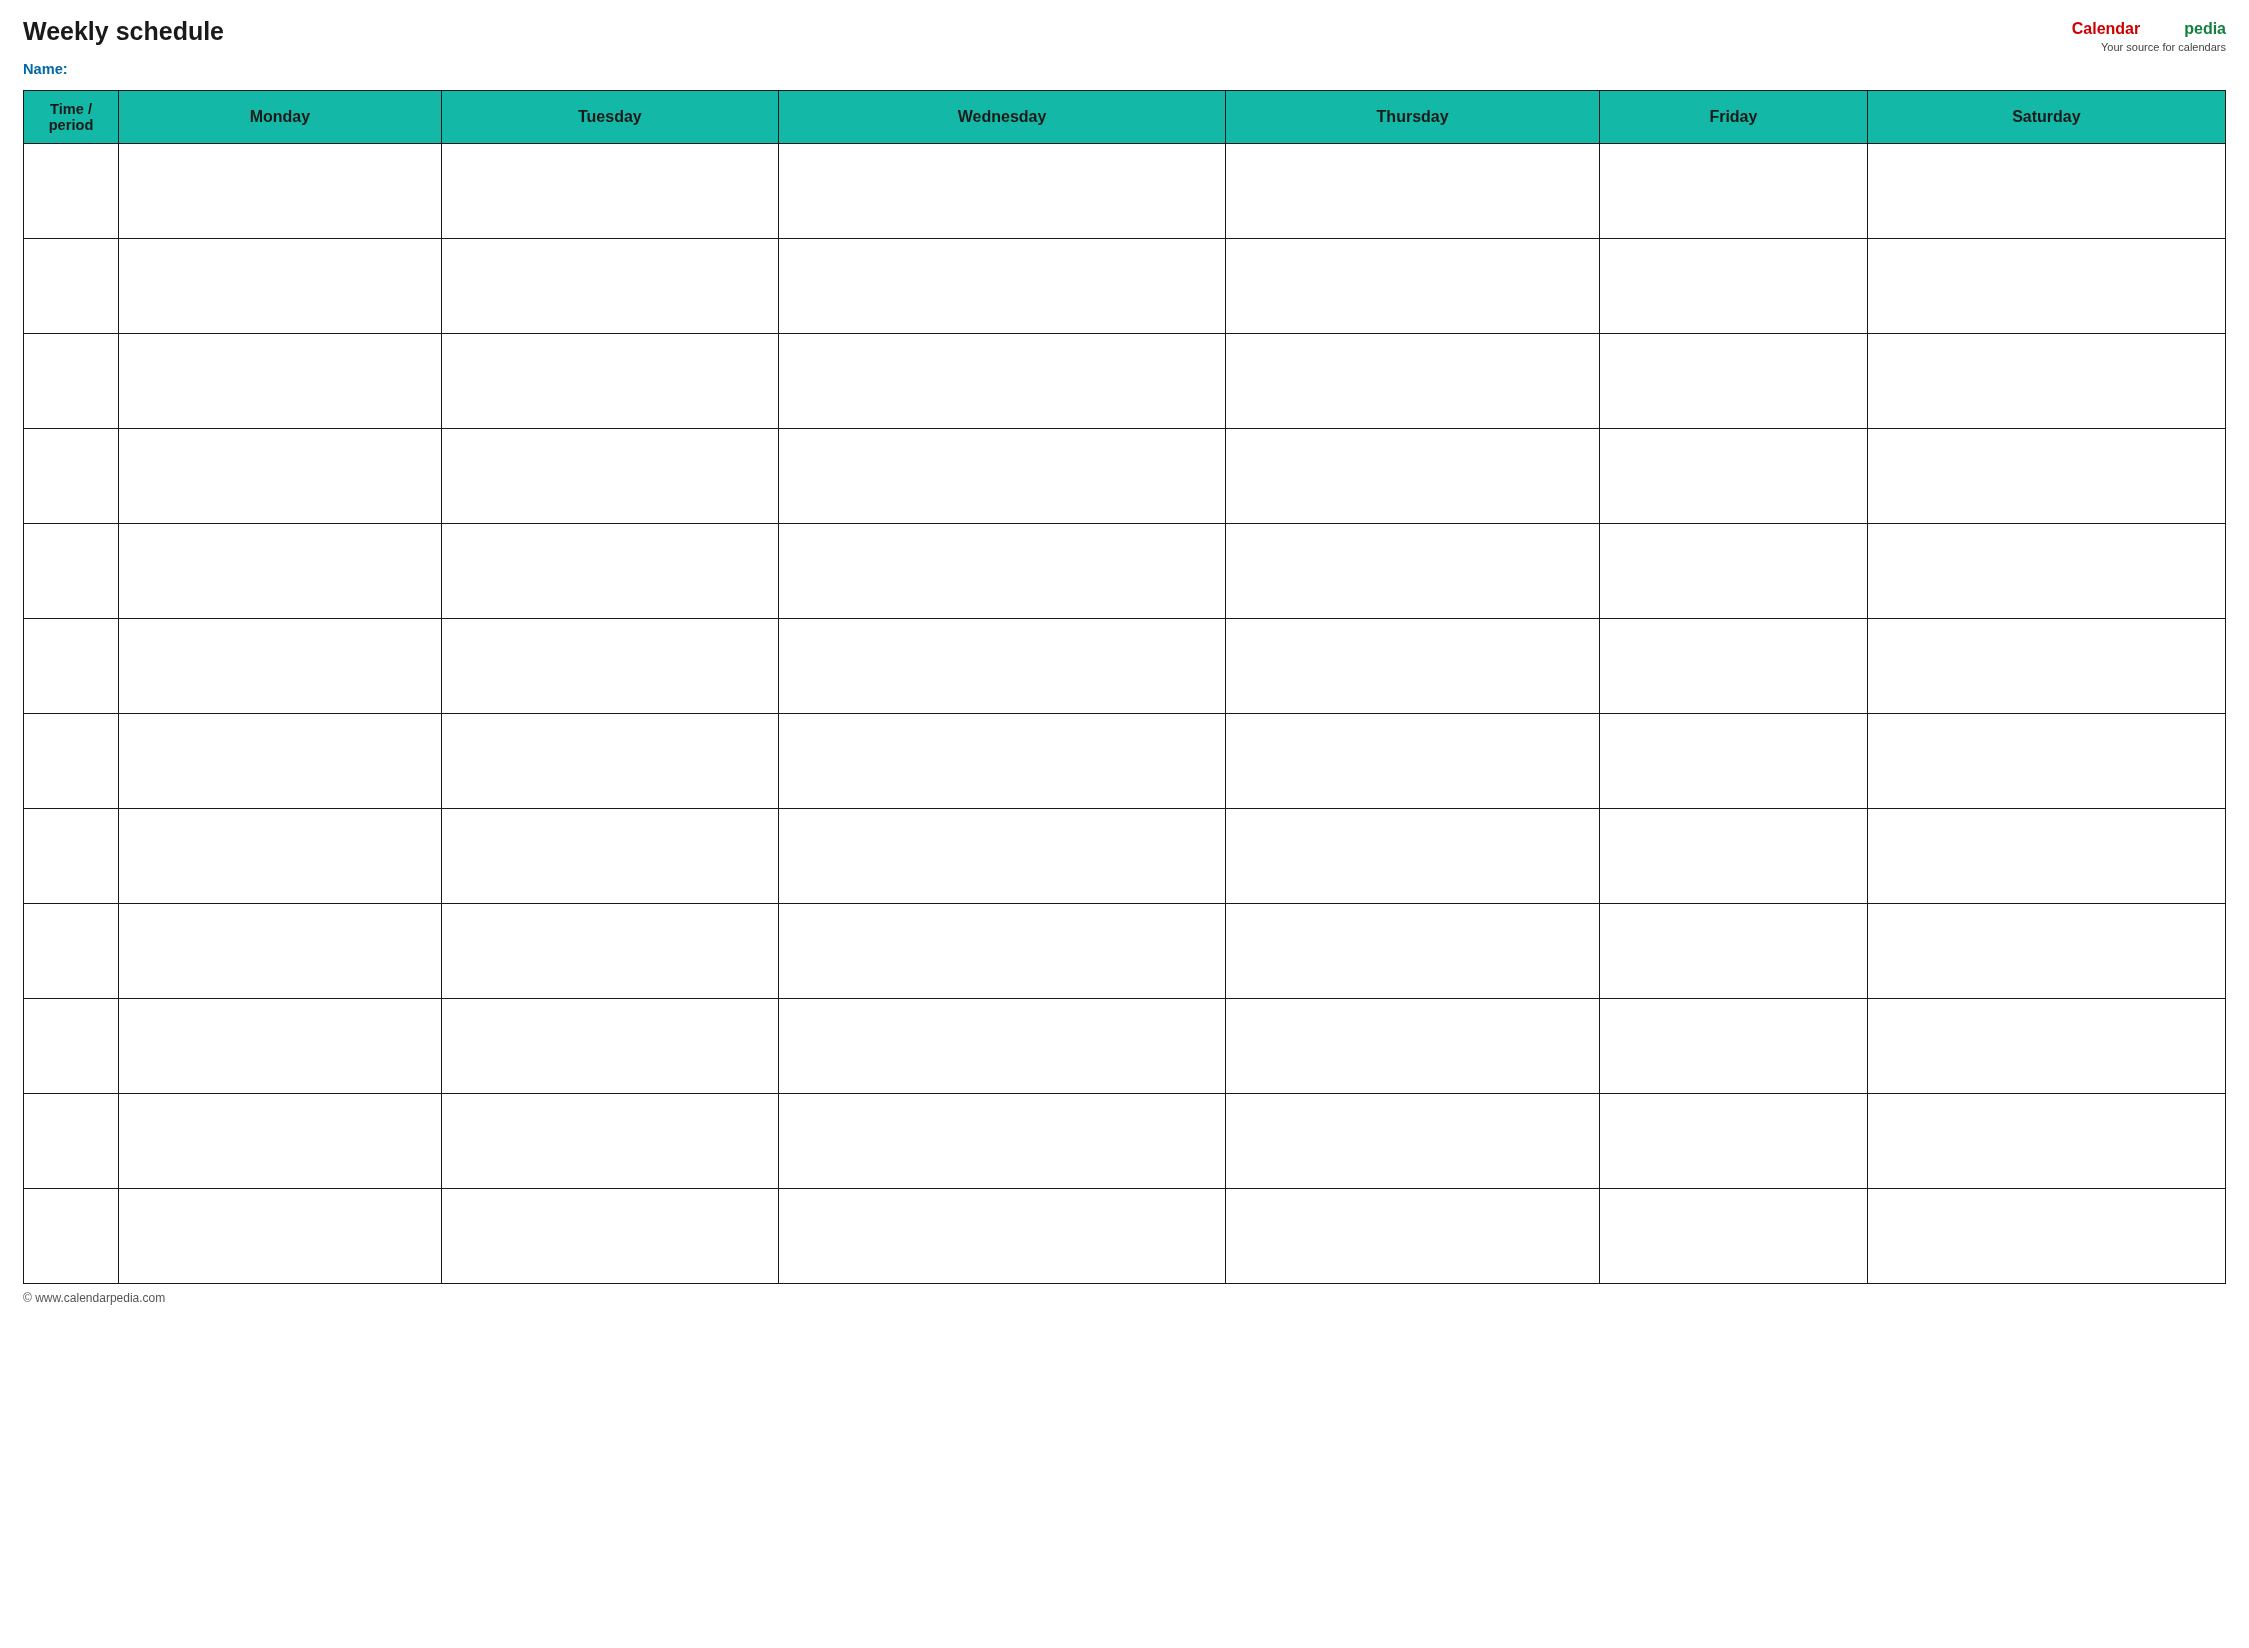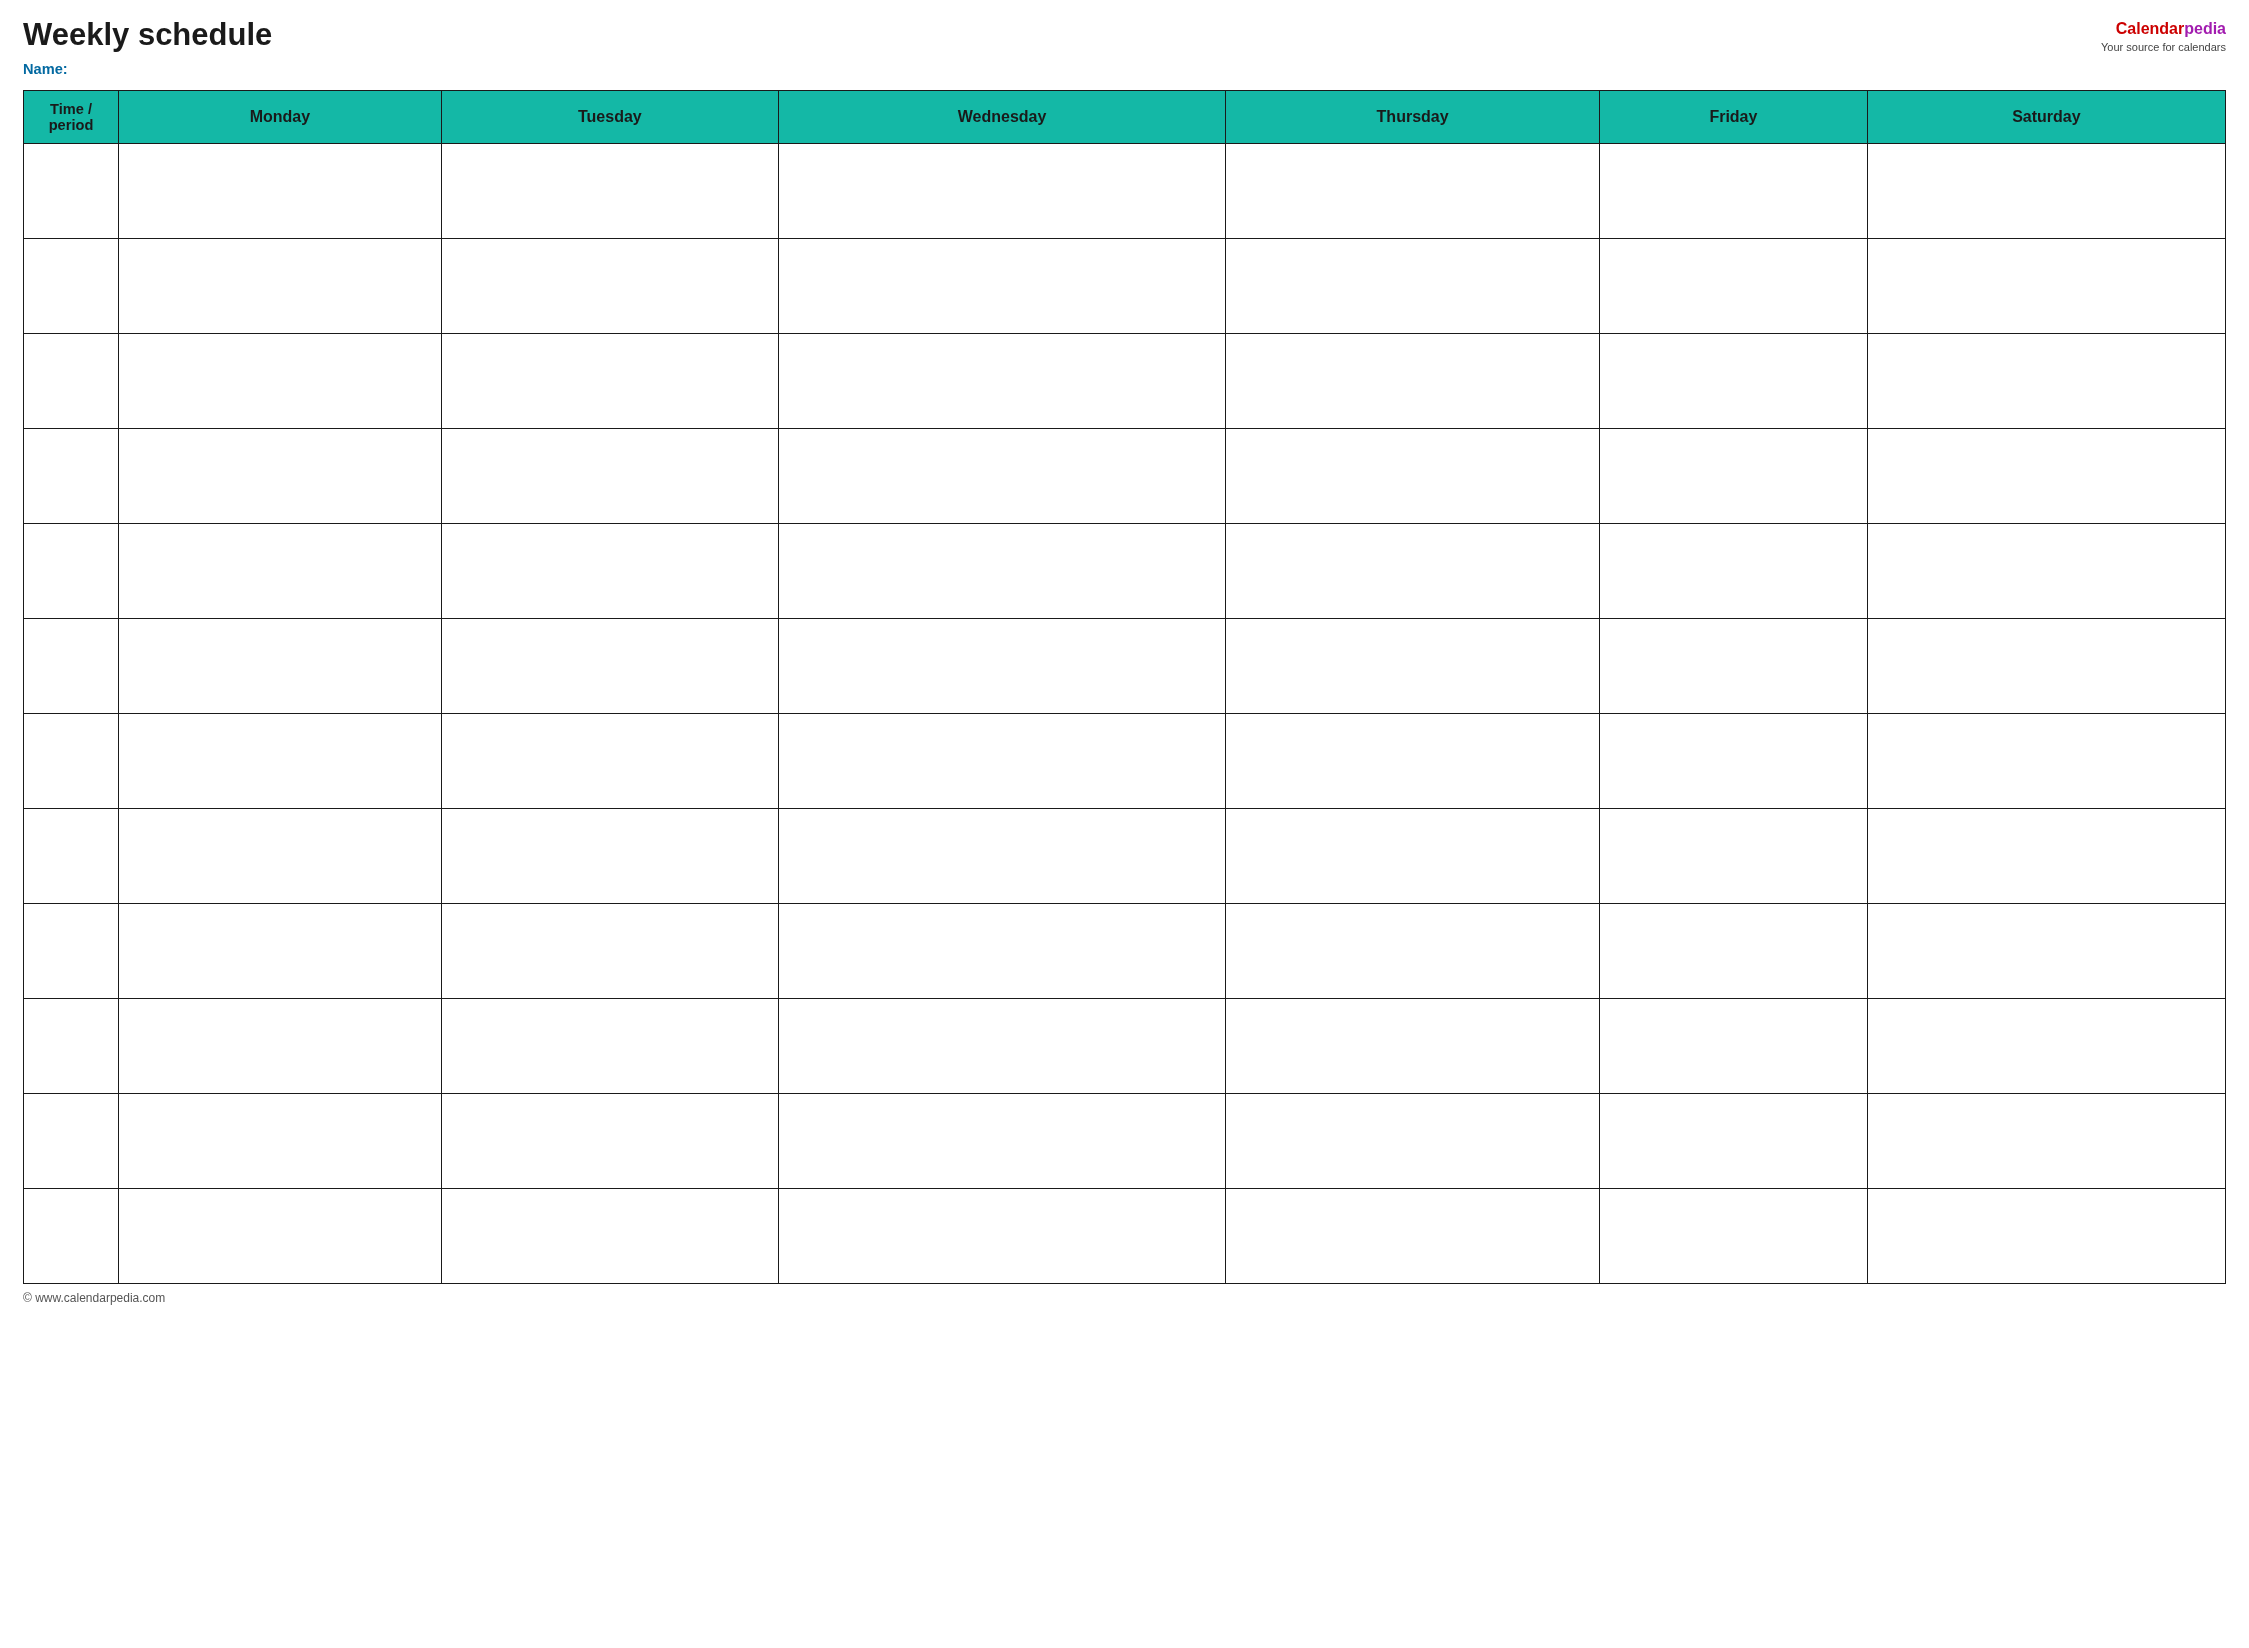--- a/index.html
+++ b/index.html
@@ -17,21 +17,21 @@
     }
 
     .header-area {
       display: flex;
       justify-content: space-between;
       align-items: flex-start;
       margin-bottom: 5.8px;
     }
 
     .title {
-      font-size: 31px;
+      font-size: 25px;
       font-weight: bold;
       color: #1a1a1a;
       line-height: 1.1;
     }
 
     .logo-area {
       display: flex;
       flex-direction: column;
       align-items: flex-end;
       font-size: 10.2px;
@@ -100,21 +100,21 @@
       color: #555;
     }
   </style>
 </head>
 <body>
 
 <div class="header-area">
   <h1 class="title">Weekly schedule</h1>
   <div class="logo-area">
     <div class="logo-text">
-      <span>Calendar</span><span style="color:#a21caf;">pedia</span>
+      <span>Calendar</span><span style="color:#15803d;margin-left:44px;">pedia</span>
     </div>
     <div class="logo-subtitle">Your source for calendars</div>
   </div>
 </div>
 
 <div class="name-line">Name:</div>
 
 <table class="schedule-table">
   <thead>
     <tr>

